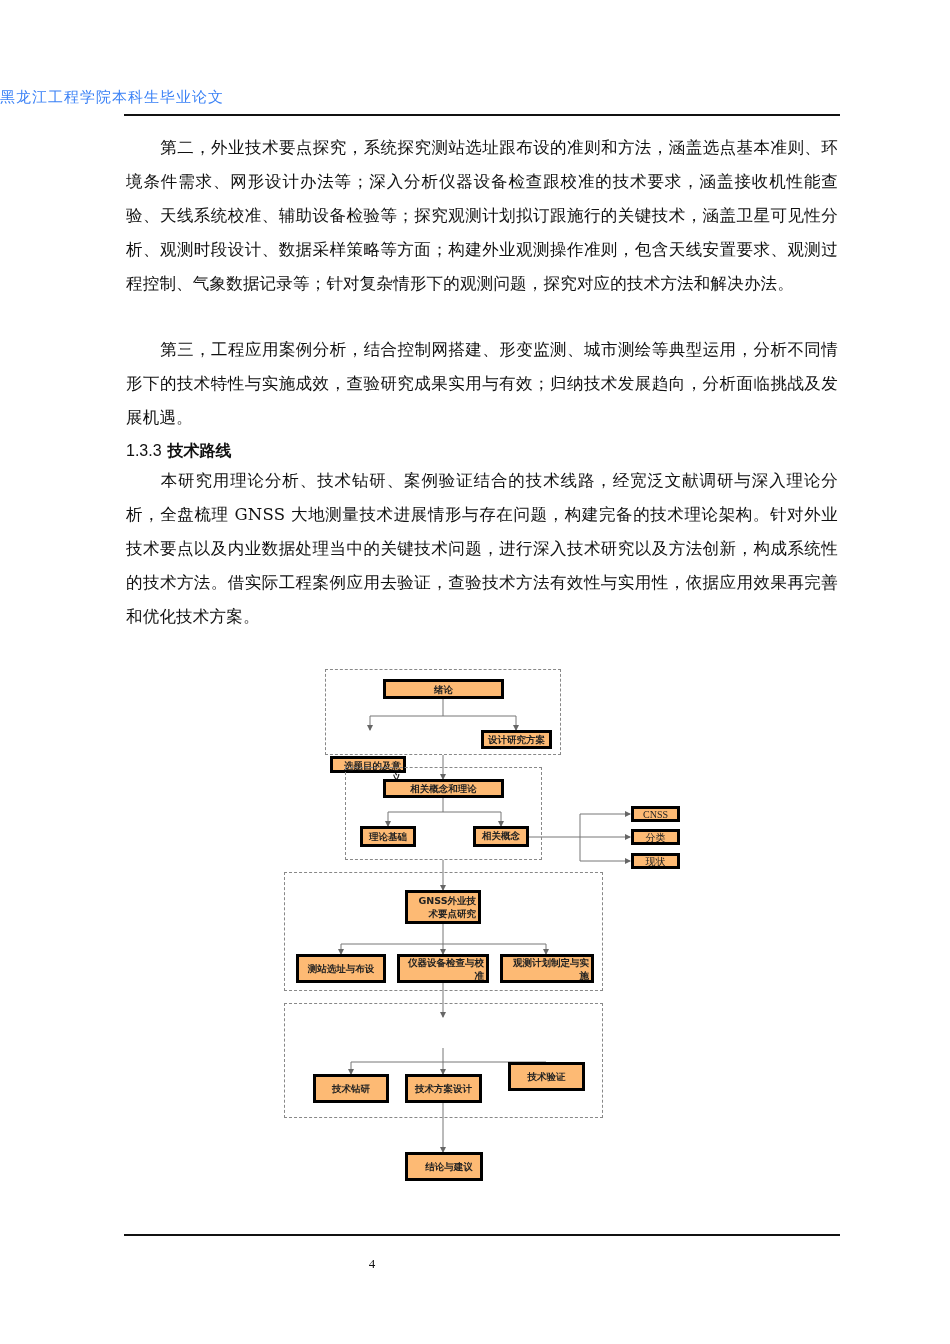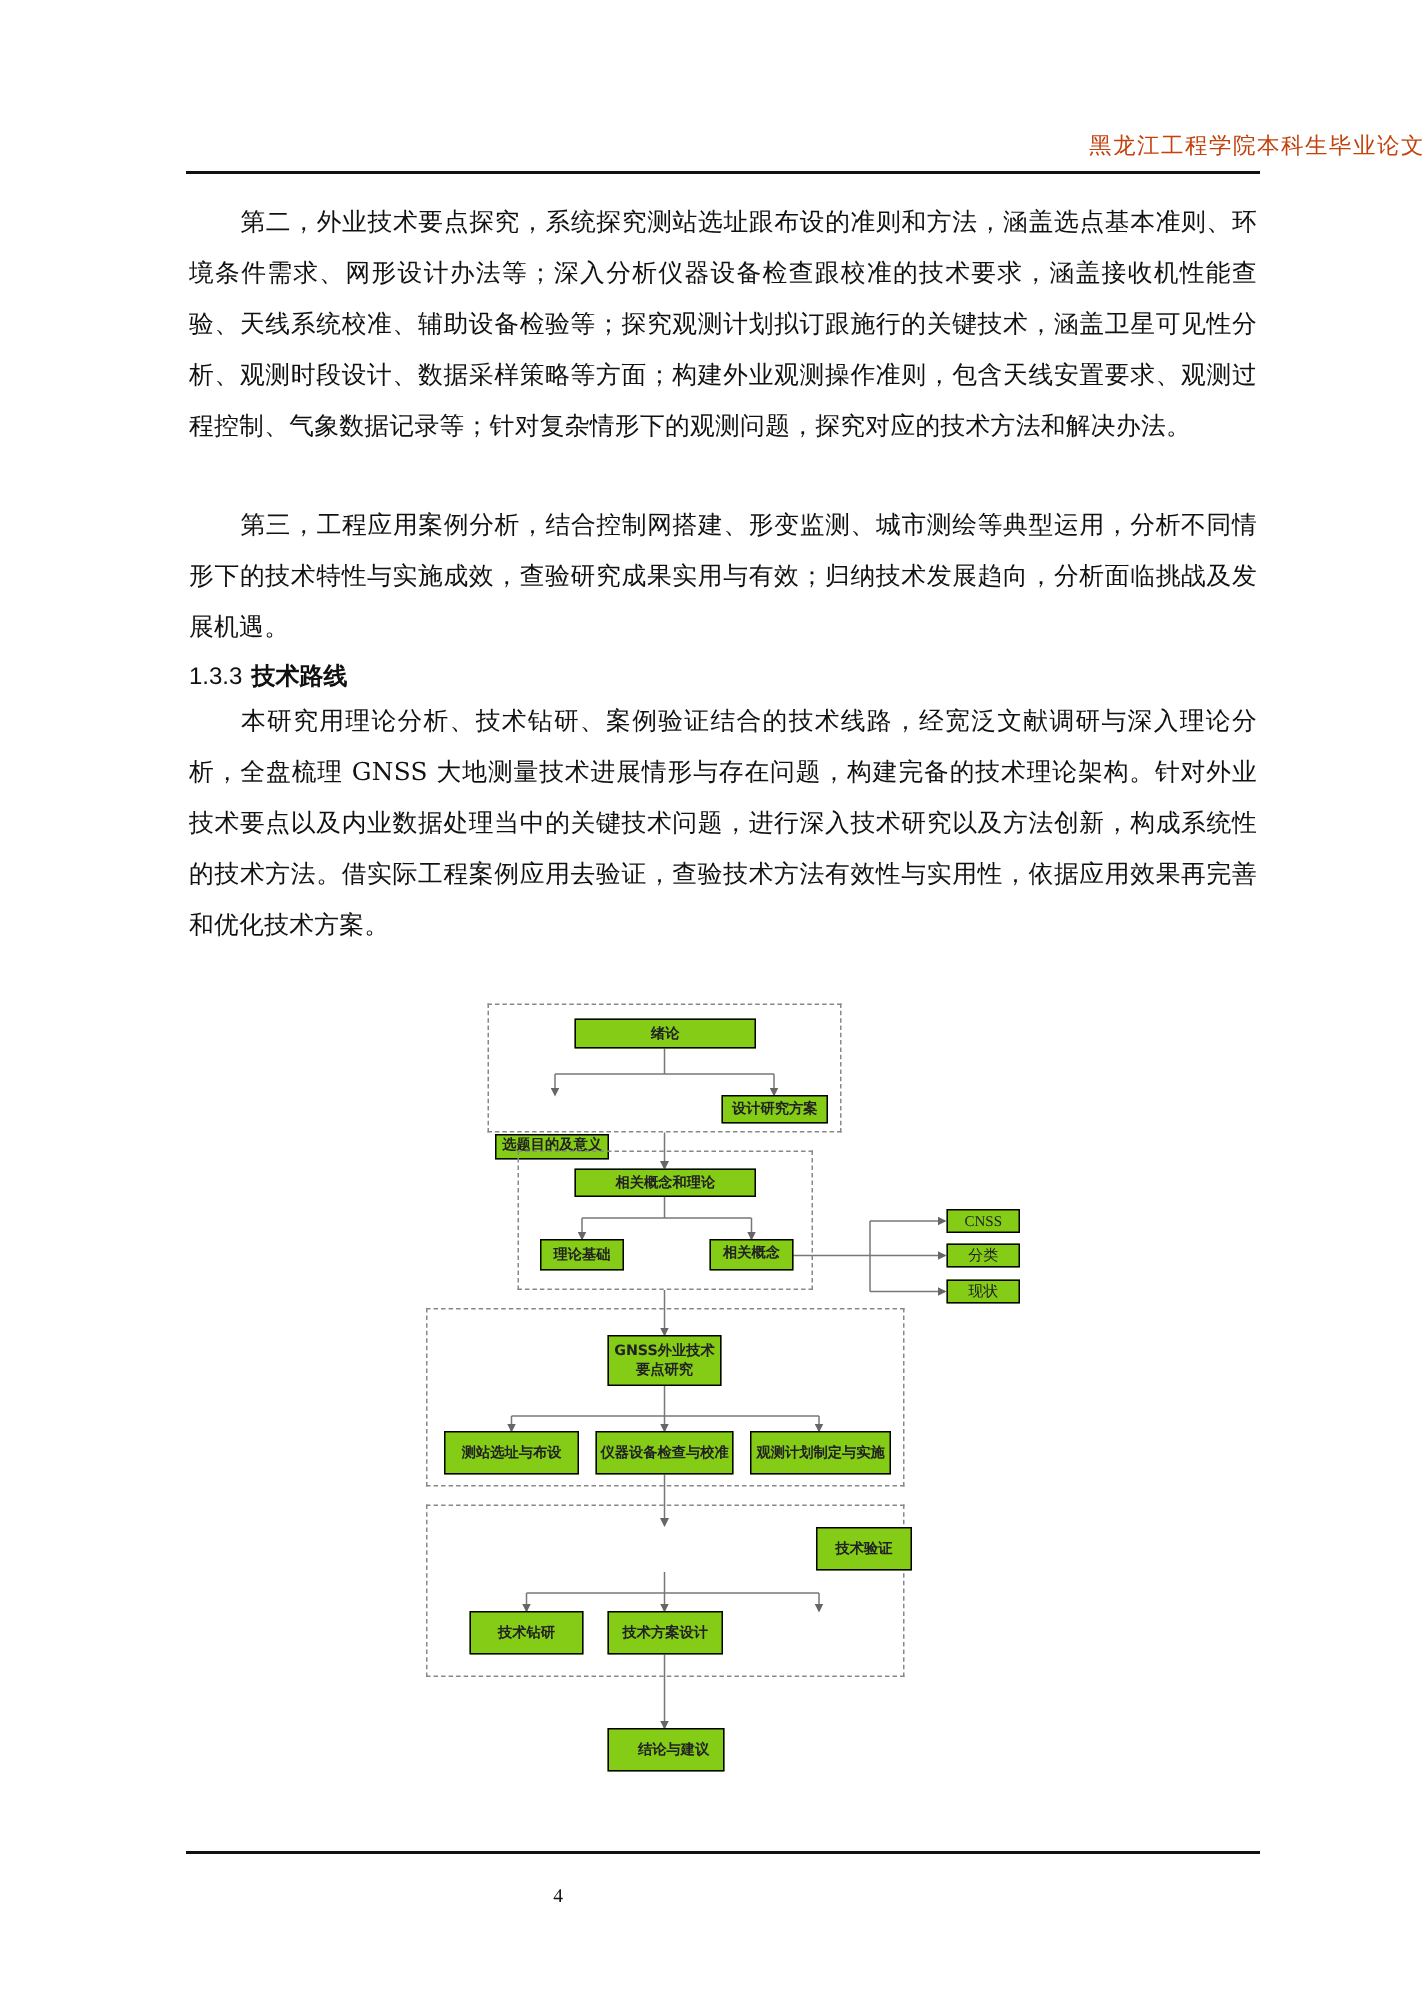--- a/index.html
+++ b/index.html
@@ -1,36 +1,36 @@
 <!DOCTYPE html>
 <html><head>
 <meta charset="utf-8">
 <style>
   html, body { margin: 0; padding: 0; background: #ffffff; }
   body { width: 950px; height: 1344px; position: relative; overflow: hidden;
          font-family: "DejaVu Serif", "Liberation Serif", serif; color: #111; }
-  .header-title { position: absolute; top: 88px; left: 0; width: 950px; text-align: right;
-                  font-size: 15px; letter-spacing: 1px; color: #c2410c; }
+  .header-title { position: absolute; top: 88px; left: 0; width: 950px; text-align: left;
+                  font-size: 15px; letter-spacing: 1px; color: #3b82f6; }
   .header-rule { position: absolute; top: 114px; left: 124px; width: 716px; height: 2px; background: #111; }
   .para { position: absolute; left: 126px; width: 712px; font-size: 16.5px; line-height: 34px;
           margin: 0; text-align: justify; text-align-last: left; letter-spacing: 0.2px; }
   .para .indent { display: inline-block; width: 34px; }
   .p1 { top: 131px; }
   .p2 { top: 333px; }
   .sec-heading { position: absolute; top: 437px; left: 126px; font-size: 16px; line-height: 28px;
                  font-family: "DejaVu Sans", "Liberation Sans", sans-serif; }
   .sec-heading .num { font-family: "Liberation Sans", sans-serif; margin-right: 6px; }
   .sec-heading .txt { font-weight: bold; }
   .p3 { top: 464px; }
 
   
   .diagram { position: absolute; left: 0; top: 0; width: 950px; height: 1344px; pointer-events: none; }
   .grp { position: absolute; border: 1px dashed #888; box-sizing: border-box; }
-  .node { position: absolute; border: 1px solid #000000; background: #84cc16; box-sizing: border-box;
-          display: flex; align-items: center; justify-content: center; text-align: center;
+  .node { position: absolute; border: 3px solid #000000; background: #fdba74; box-sizing: border-box;
+          display: flex; align-items: center; justify-content: center; text-align: right;
           font-family: "DejaVu Sans", "Liberation Sans", sans-serif; font-size: 9.5px; line-height: 13px;
           font-weight: bold; color: #222; padding: 0 2px; pointer-events: auto; }
   .node.light { font-weight: normal; font-family: "Liberation Serif", serif; font-size: 10px; }
   svg.conn { position: absolute; left: 0; top: 0; }
 
   .footer-rule { position: absolute; top: 1234px; left: 124px; width: 716px; height: 2px; background: #111; }
   .page-num { position: absolute; top: 1256px; left: 362px; width: 20px; text-align: center;
               font-size: 13px; font-family: "Liberation Serif", serif; }
 </style>
 </head>
@@ -110,19 +110,19 @@
 
   <div class="grp" style="left:284px; top:872px; width:319px; height:119px;"></div>
   <div class="node" style="left:405px; top:890px; width:76px; height:34px;">GNSS外业技术要点研究</div>
   <div class="node" style="left:296px; top:954px; width:90px; height:29px;">测站选址与布设</div>
   <div class="node" style="left:397px; top:954px; width:92px; height:29px;">仪器设备检查与校准</div>
   <div class="node" style="left:500px; top:954px; width:94px; height:29px;">观测计划制定与实施</div>
 
   <div class="grp" style="left:284px; top:1003px; width:319px; height:115px;"></div>
   <div class="node" style="left:313px; top:1074px; width:76px; height:29px;">技术钻研</div>
   <div class="node" style="left:405px; top:1074px; width:77px; height:29px;">技术方案设计</div>
-  <div class="node" style="left:508px; top:1018px; width:64px; height:29px;margin-left:36px;">技术验证</div>
+  <div class="node" style="left:508px; top:1062px; width:77px; height:29px;">技术验证</div>
 
   <div class="node" style="left:405px; top:1152px; width:78px; height:29px;padding-left:12px;">结论与建议</div>
 </div>
 
 <div class="footer-rule"></div>
 <div class="page-num">4</div>
 
 </body></html>

